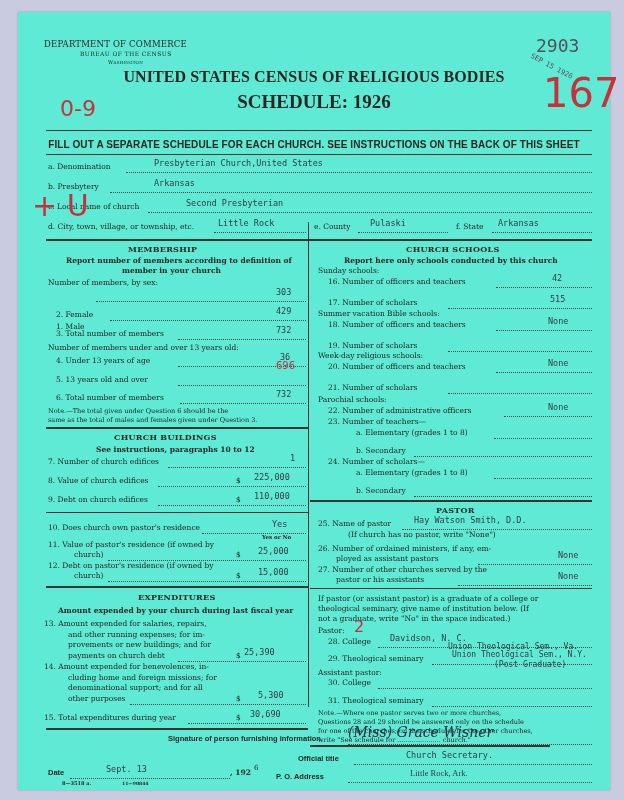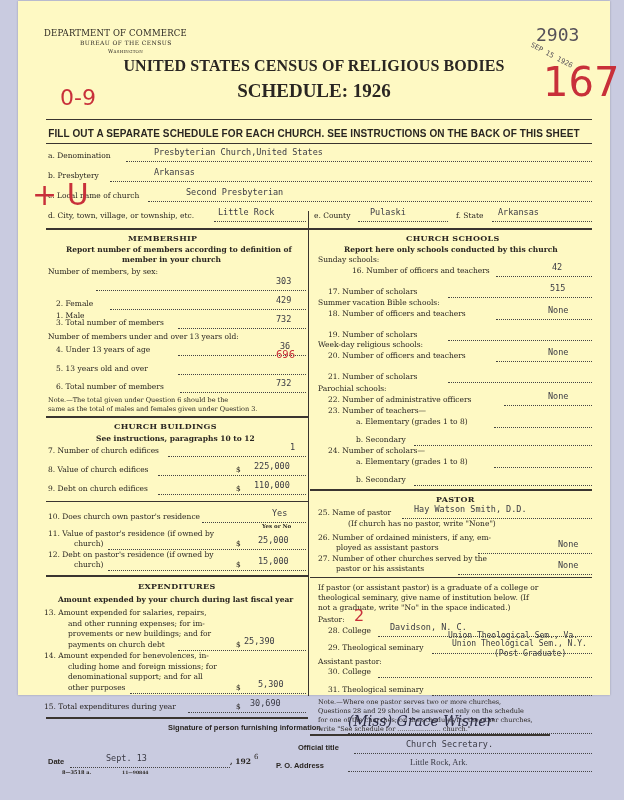--- a/index.html
+++ b/index.html
@@ -1,17 +1,17 @@
 <!DOCTYPE html>
 <html><head>
 <meta charset="utf-8">
 <style>
   html,body{margin:0;padding:0;}
   body{width:624px;height:800px;background:#c9cbe0;position:relative;overflow:hidden;font-family:"DejaVu Serif",serif;color:#2a2622;}
-  .paper{position:absolute;left:18px;top:1px;width:592px;height:694px;background:#fef9c3;box-shadow:0 0 2px rgba(0,0,0,.25);}
+  .paper{position:absolute;left:18px;top:12px;width:592px;height:778px;background:#5eead4;box-shadow:0 0 2px rgba(0,0,0,.25);}
   .abs{position:absolute;white-space:nowrap;}
   .hdr-dept{left:26px;top:27px;font-size:8.5px;letter-spacing:.2px;}
   .hdr-bureau{left:62px;top:38px;font-size:6px;letter-spacing:.4px;}
   .hdr-wash{left:90px;top:47px;font-size:5px;letter-spacing:.3px;}
   .title1{left:0;width:592px;text-align:center;top:56px;font-size:16px;font-weight:bold;letter-spacing:.1px;font-family:"Liberation Serif",serif;}
   .title2{left:0;width:592px;text-align:center;top:79px;font-size:19px;font-weight:bold;font-family:"Liberation Serif",serif;}
   .rule{position:absolute;left:28px;width:546px;height:0;border-top:1.5px solid #3a3530;}
   .banner{left:0;width:592px;text-align:center;top:127px;font-size:10px;font-weight:bold;font-family:"Liberation Sans",sans-serif;letter-spacing:.1px;}
   .lbl{font-size:7.5px;}
   .tw{font-family:"DejaVu Sans Mono",monospace;font-size:8.5px;color:#3a3a44;}
@@ -172,21 +172,21 @@
   <div class="abs lbl" style="left:26px;top:701px;">15. Total expenditures during year</div>
   <div class="dots" style="left:170px;top:711px;width:118px;"></div>
   <div class="abs lbl" style="left:218px;top:701px;">$</div>
   <div class="abs tw" style="left:232px;top:697px;">30,690</div>
 
   <div class="rule" style="top:716px;width:262px;border-top-width:2px;"></div>
 
   <div class="abs sec-title" style="left:388px;top:232px;">CHURCH SCHOOLS</div>
   <div class="abs sub" style="left:326px;top:244px;">Report here only schools conducted by this church</div>
   <div class="abs lbl" style="left:300px;top:254px;">Sunday schools:</div>
-  <div class="abs lbl" style="left:310px;top:265px;margin-left:24px;">16. Number of officers and teachers</div>
+  <div class="abs lbl" style="left:310px;top:265px;">16. Number of officers and teachers</div>
   <div class="dots" style="left:478px;top:275px;width:96px;"></div>
   <div class="abs tw" style="left:534px;top:261px;">42</div>
 
   <div class="abs lbl" style="left:310px;top:286px;">17. Number of scholars</div>
   <div class="dots" style="left:430px;top:296px;width:144px;"></div>
   <div class="abs tw" style="left:532px;top:282px;">515</div>
 
   <div class="abs lbl" style="left:300px;top:297px;">Summer vacation Bible schools:</div>
   <div class="abs lbl" style="left:310px;top:308px;">18. Number of officers and teachers</div>
   <div class="dots" style="left:478px;top:318px;width:96px;"></div>

